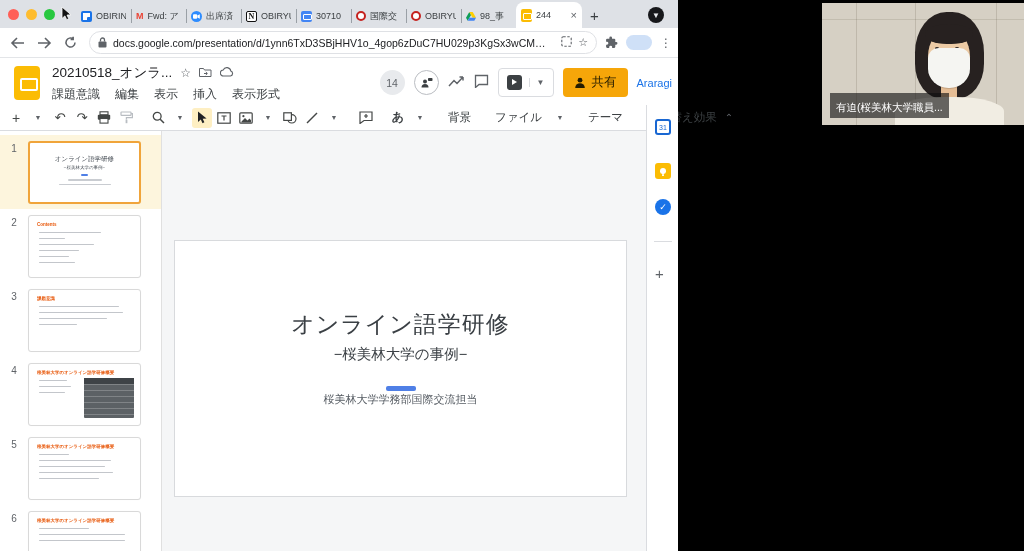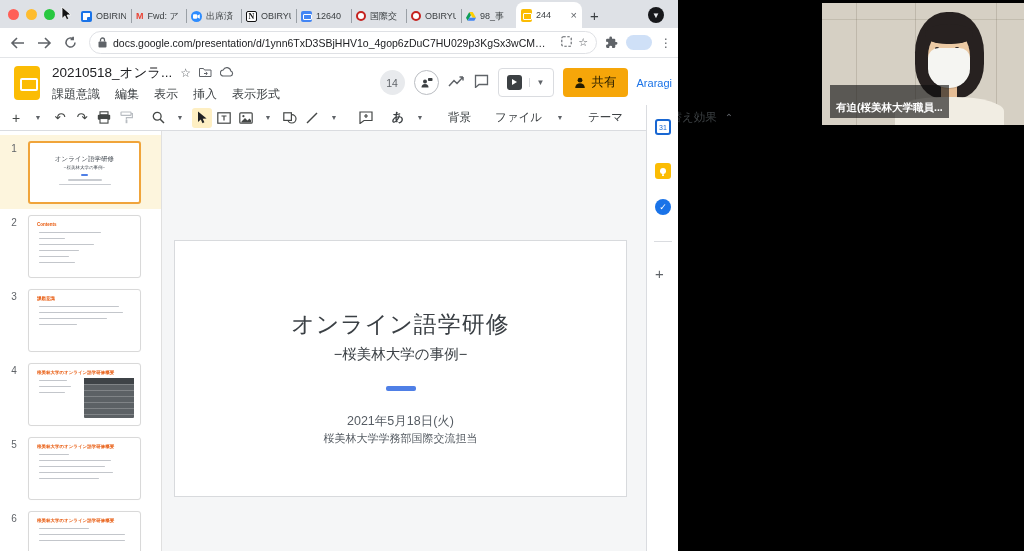--- a/index.html
+++ b/index.html
@@ -146,21 +146,21 @@
   .face { position:absolute; left:52.5%; top:22%; width:21%; height:47%; background:#eccaa4; border-radius:46%;}
   .bangs { position:absolute; left:51%; top:17%; width:24%; height:17%; background:#272120;
     border-radius:50% 50% 45% 45%;}
   .eye { position:absolute; width:4px; height:2.5px; background:#2a2423; border-radius:50%; top:44px;}
   .mask { position:absolute; left:52.5%; top:37%; width:21%; height:33%; background:#f5f5f2;
     border-radius:25% 25% 48% 48%; box-shadow:0 1px 1px rgba(0,0,0,.15);}
   .shirt { position:absolute; left:36%; top:77%; width:54%; height:26%; background:#f1ede3;
     border-radius:45% 45% 0 0;}
   .neck { position:absolute; left:59%; top:66%; width:8%; height:14%; background:#e5bd95;}
   .vlabel { position:absolute; left:8px; bottom:7px; background:rgba(15,15,15,.62); color:#fff;
-    font-size:10.5px; padding:16px 6px 3px 6px; white-space:nowrap;font-weight:bold; }
+    font-size:10.5px; padding:8px 6px 3px 6px; white-space:nowrap; }
 </style>
 </head>
 <body>
 
 <div class="stage">
 
   <div class="browser">
 
     <div class="tabbar">
       <div class="traffic">
@@ -194,21 +194,21 @@
           <span class="tlabel">出席済</span>
         </div>
         <div class="tab">
           <span class="ticon ic-notion">N</span>
           <span class="tlabel">OBIRYU</span>
         </div>
         <div class="tab">
           <span class="ticon">
               <span class="ic-bdoc"></span>
             </span>
-          <span class="tlabel">12640</span>
+          <span class="tlabel">30710</span>
         </div>
         <div class="tab">
           <span class="ticon">
               <span class="ic-ring"></span>
             </span>
           <span class="tlabel">国際交</span>
         </div>
         <div class="tab">
           <span class="ticon">
               <span class="ic-ring"></span>
@@ -490,21 +490,20 @@
               </div>
             </div>
 
           </div>
 
           <div class="canvas">
             <div class="slide">
               <div class="slide-title">オンライン語学研修</div>
               <div class="slide-sub">−桜美林大学の事例−</div>
               <div class="slide-dash"></div>
-              <div class="slide-date">2021年5月18日(火)</div>
               <div class="slide-org">桜美林大学学務部国際交流担当</div>
             </div>
           </div>
 
         </div>
       </div>
 
       <div class="apps">
         <div class="appic ic-cal">
             <span>31</span>

